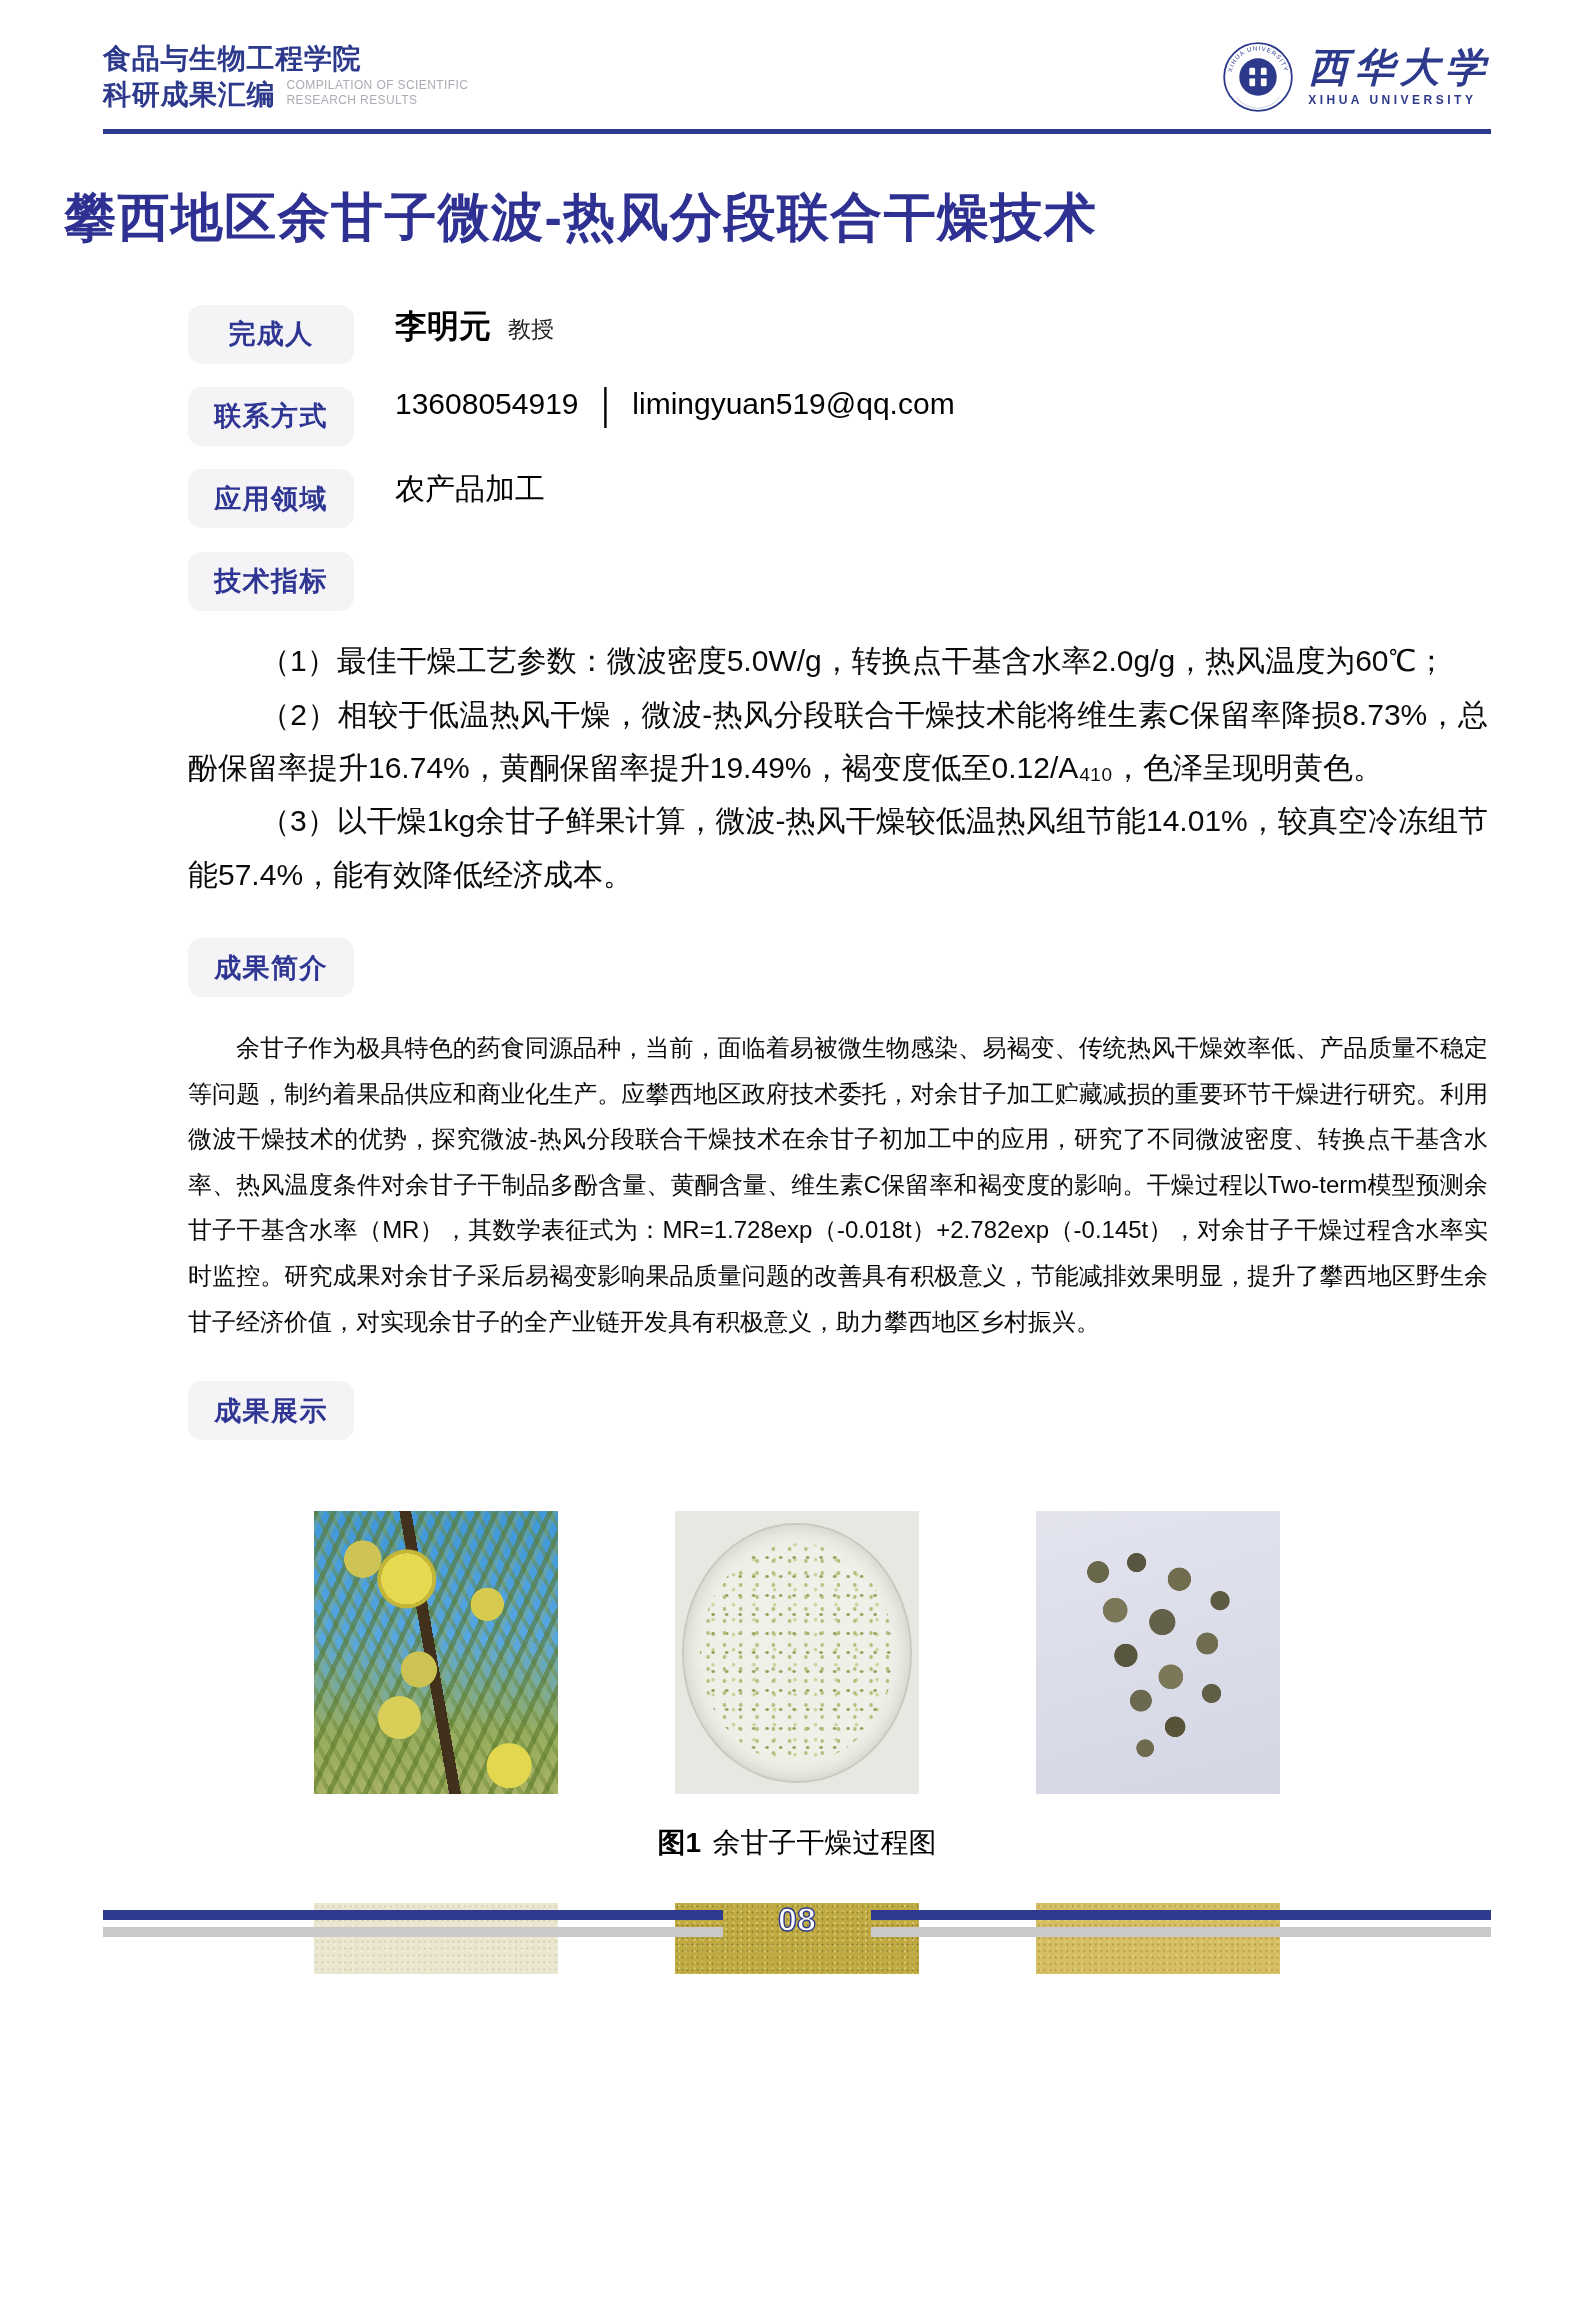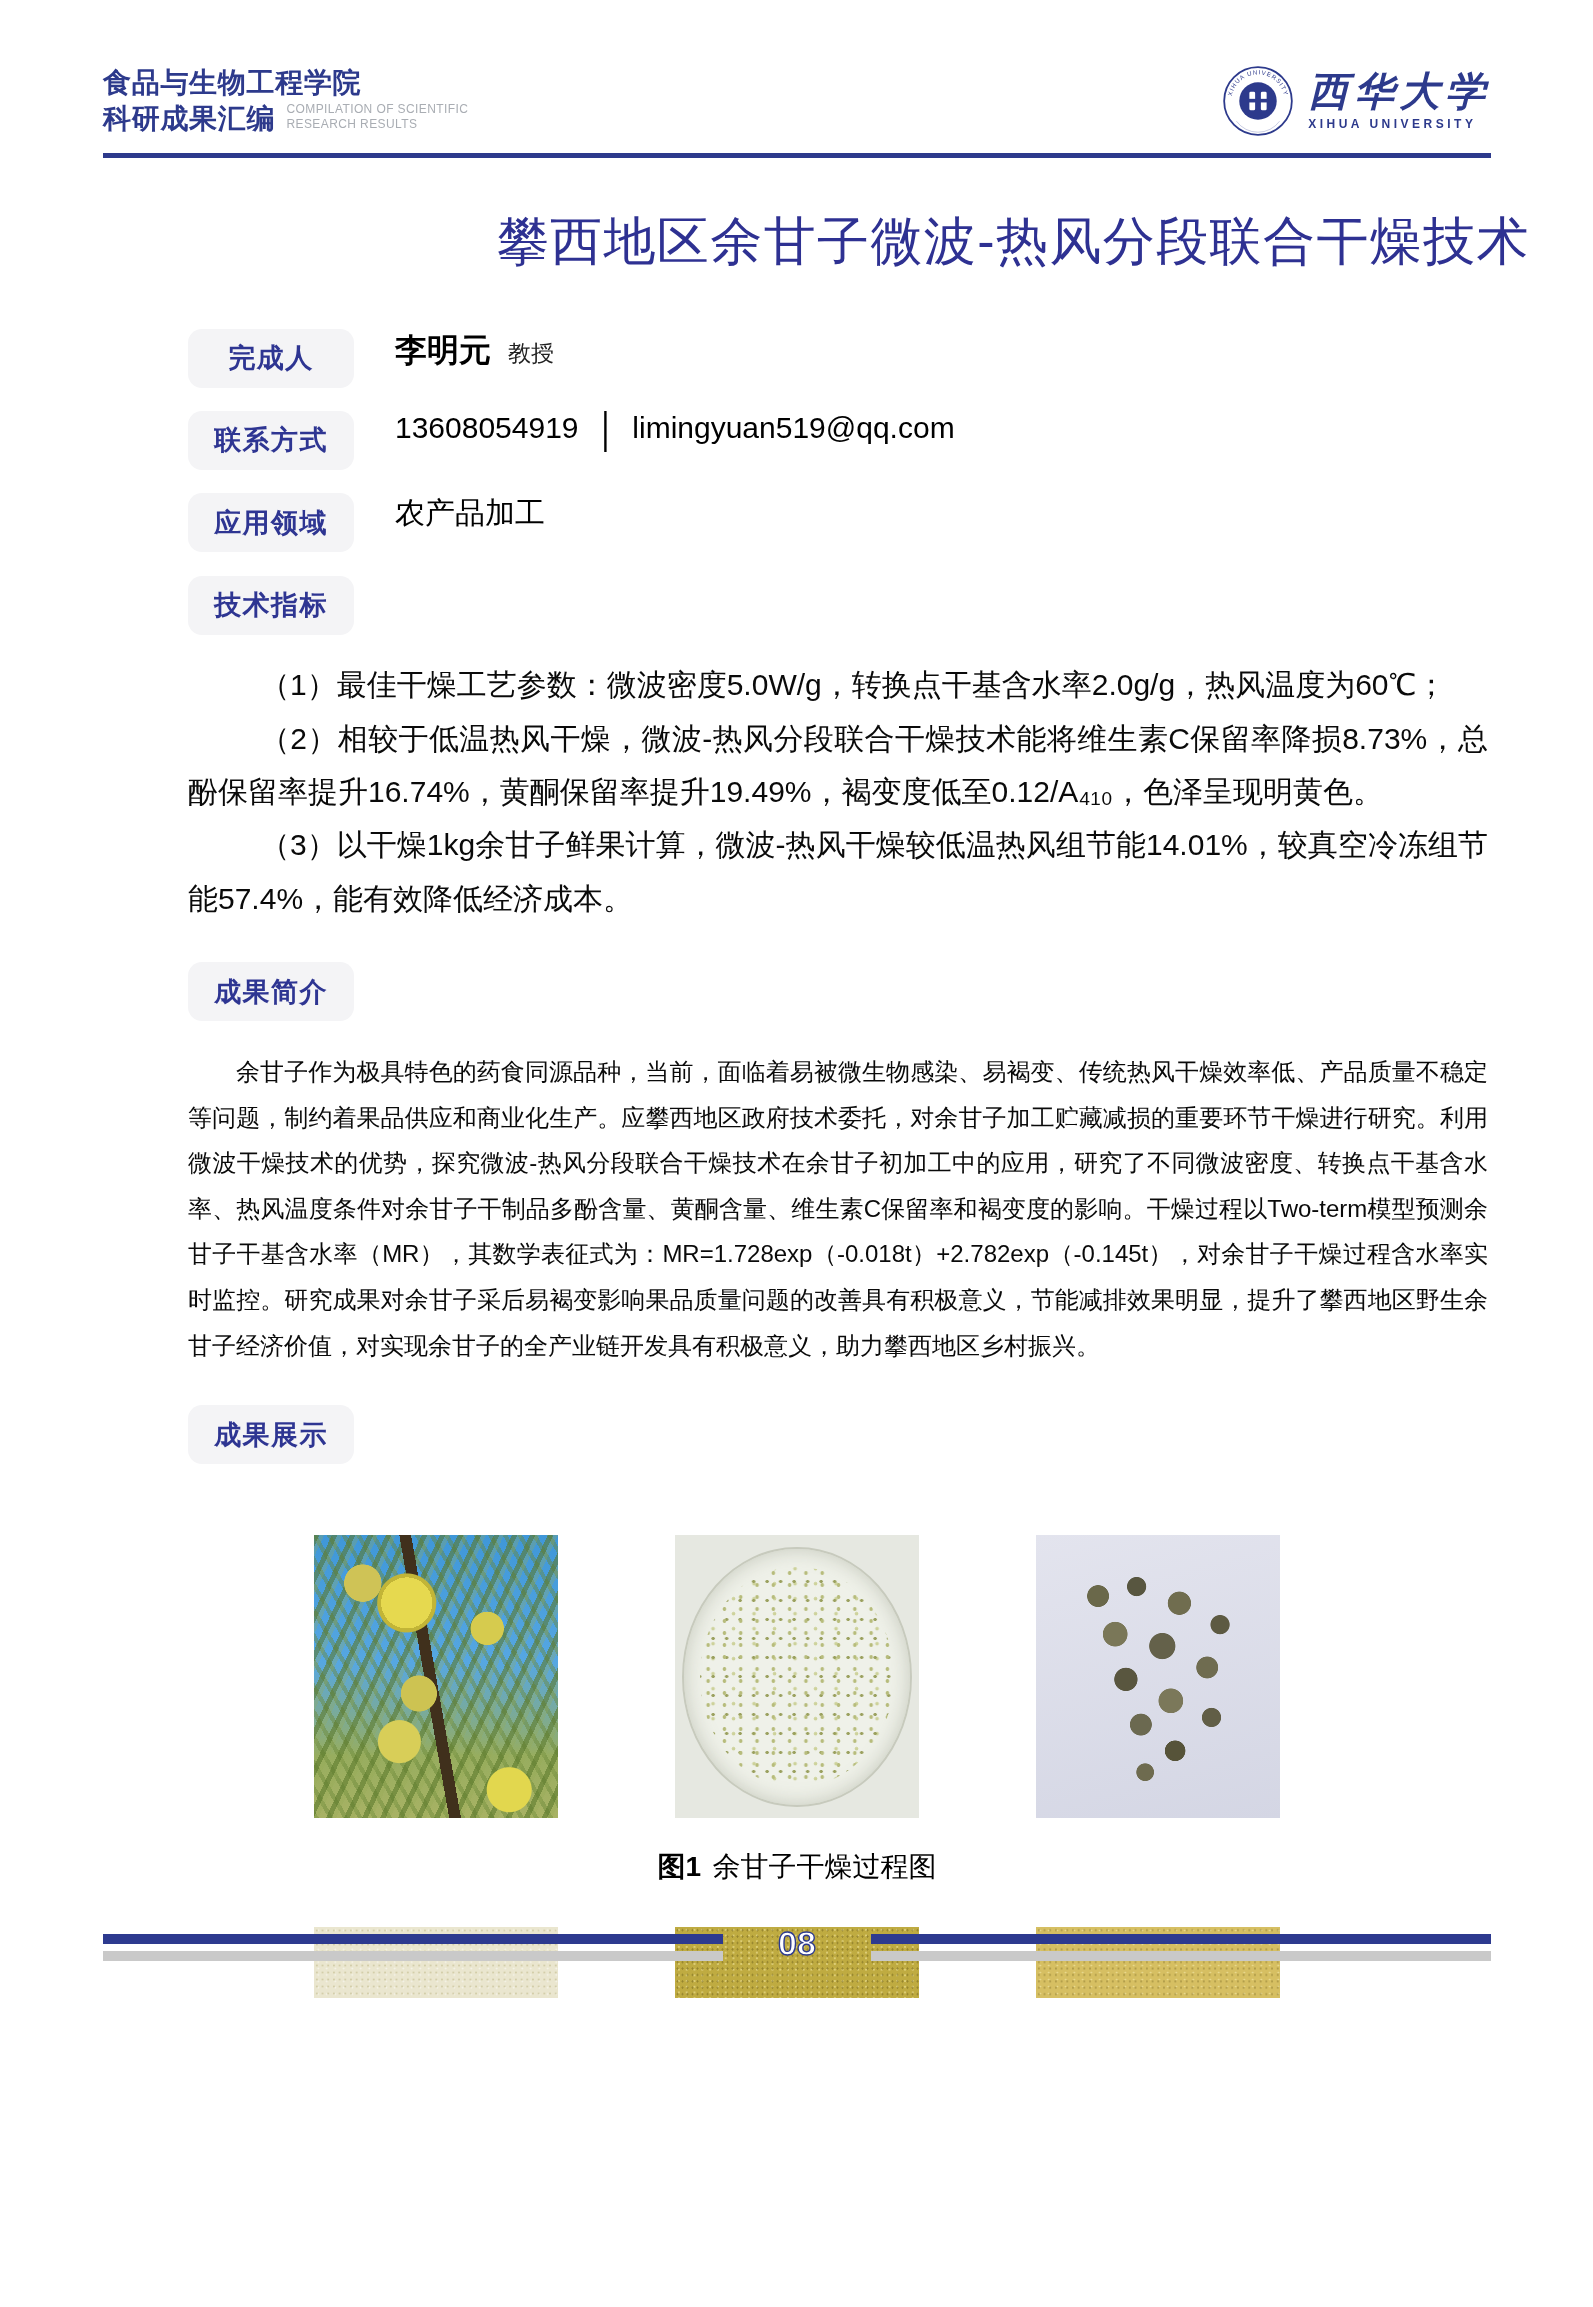--- a/index.html
+++ b/index.html
@@ -1,34 +1,33 @@
 <!DOCTYPE html>
 <html style="font-size:11.3px"><head>
 <meta charset="utf-8">
 <style>
   html,body { margin:0; padding:0; background:#ffffff; }
   .page {
     width:1594px; height:1974px; position:relative; overflow:hidden;
     background:#ffffff; color:#111;
     font-family:"Liberation Sans", sans-serif;
-    margin-top:24px;
   }
 
   
   .top { display:flex; justify-content:space-between; align-items:center; padding:41px 103px 0 103px; }
   .org-cn  { font-size:28px; font-weight:bold; color:#2d3a8c; line-height:1.28; letter-spacing:0.7px; }
   .org-line2 { display:flex; align-items:center; gap:11.3px; }
   .org-en { font-size:12px; color:#a9adb3; line-height:1.25; letter-spacing:0.4px; padding-bottom:3.5px; text-transform:uppercase; }
   .uni { display:flex; align-items:center; gap:14px; }
   .uni-cn { font-family:"DejaVu Serif", serif; font-style:italic; font-weight:bold; font-size:40px; color:#2d3a8c; letter-spacing:5.7px; line-height:1; }
   .uni-en { font-size:12px; color:#2d3a8c; letter-spacing:3.5px; margin-top:5.7px; font-weight:bold; }
   .rule { height:5px; background:#2d3a8c; margin:15.6px 103px 0 103px; }
 
   
-  .title { margin:51px 64px 0 64px; text-align:right; font-size:52px; font-weight:normal; color:#2e3192; letter-spacing:1.4px; line-height:1.25; }
+  .title { margin:51px 64px 0 64px; text-align:left; font-size:52px; font-weight:bold; color:#2e3192; letter-spacing:1.4px; line-height:1.25; }
 
   
   .rows { margin:55px 106px 0 188px; }
   .info-row { display:flex; align-items:flex-start; margin-bottom:23.4px; }
   .badge {
     width:166px; height:59px; background:#f4f4f6; border-radius:14px;
     color:#2e3592; font-size:27px; font-weight:bold; letter-spacing:1.4px;
     display:flex; align-items:center; justify-content:center; flex:none;
   }
   .info-value { margin-left:41px; font-size:30px; color:#000; display:flex; align-items:baseline; }

